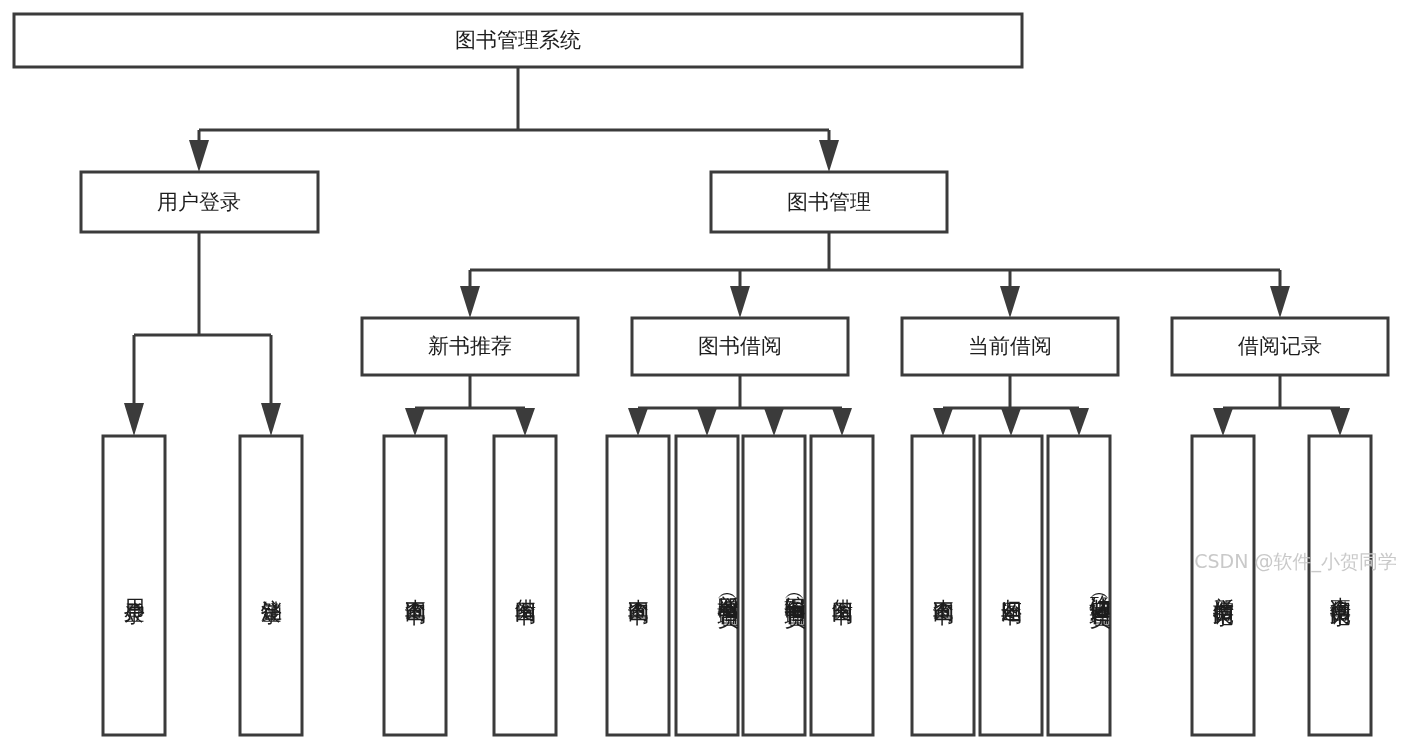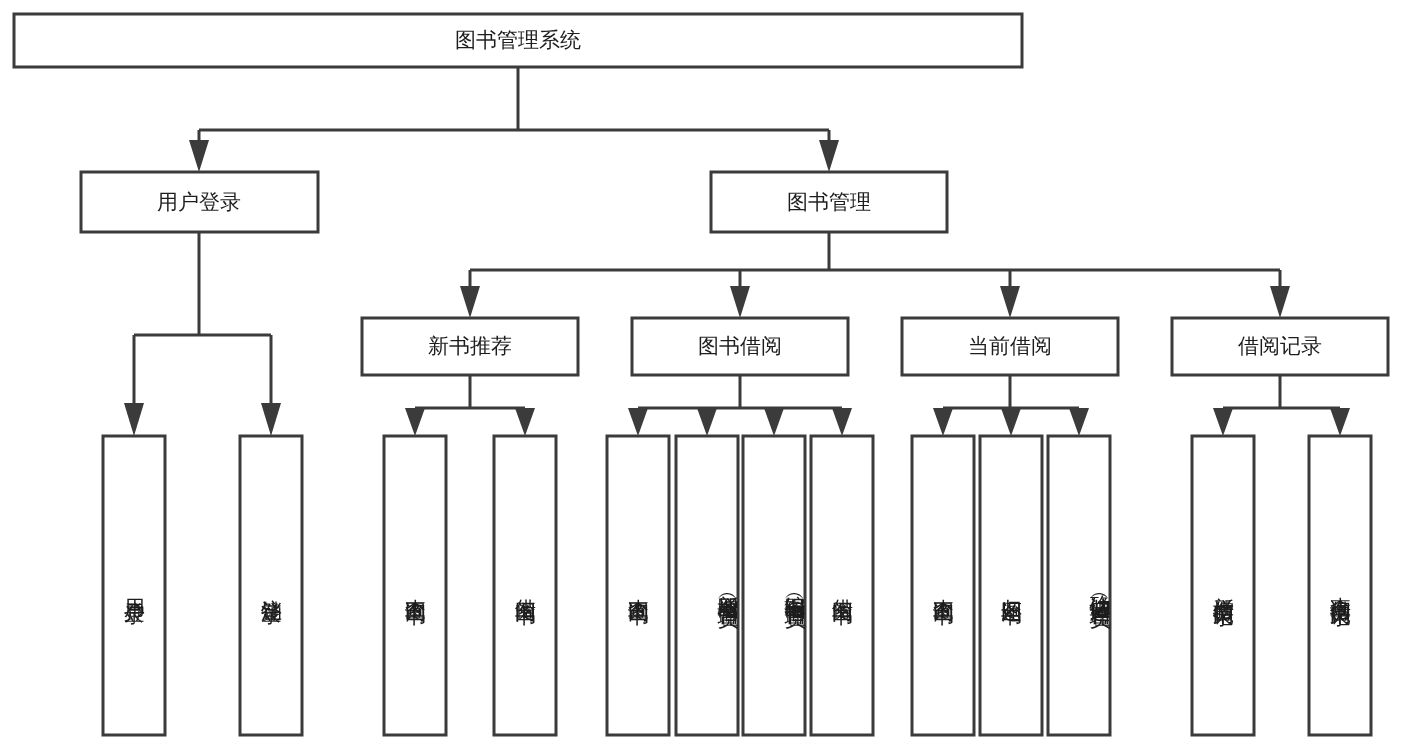--- a/index.html
+++ b/index.html
@@ -203,13 +203,14 @@
   <div class="node-label-v" style="left:743px; top:442px; width:62px; height:290px;">编辑图书（管理员）</div>
   <div class="node-label-v center-v" style="left:811px; top:436px; width:62px; height:299px;">借阅图书</div>
 
   <div class="node-label-v center-v" style="left:912px; top:436px; width:62px; height:299px;">查询图书</div>
   <div class="node-label-v center-v" style="left:980px; top:436px; width:62px; height:299px;">归还图书</div>
   <div class="node-label-v" style="left:1048px; top:442px; width:62px; height:290px;">确认归还（管理员）</div>
 
   <div class="node-label-v center-v" style="left:1192px; top:436px; width:62px; height:299px;">新增借阅记录</div>
   <div class="node-label-v center-v" style="left:1309px; top:436px; width:62px; height:299px;">查询借阅记录</div>
 
+  <div class="watermark">CSDN @软件_小贺同学</div>
 </div>
 
 </body></html>

